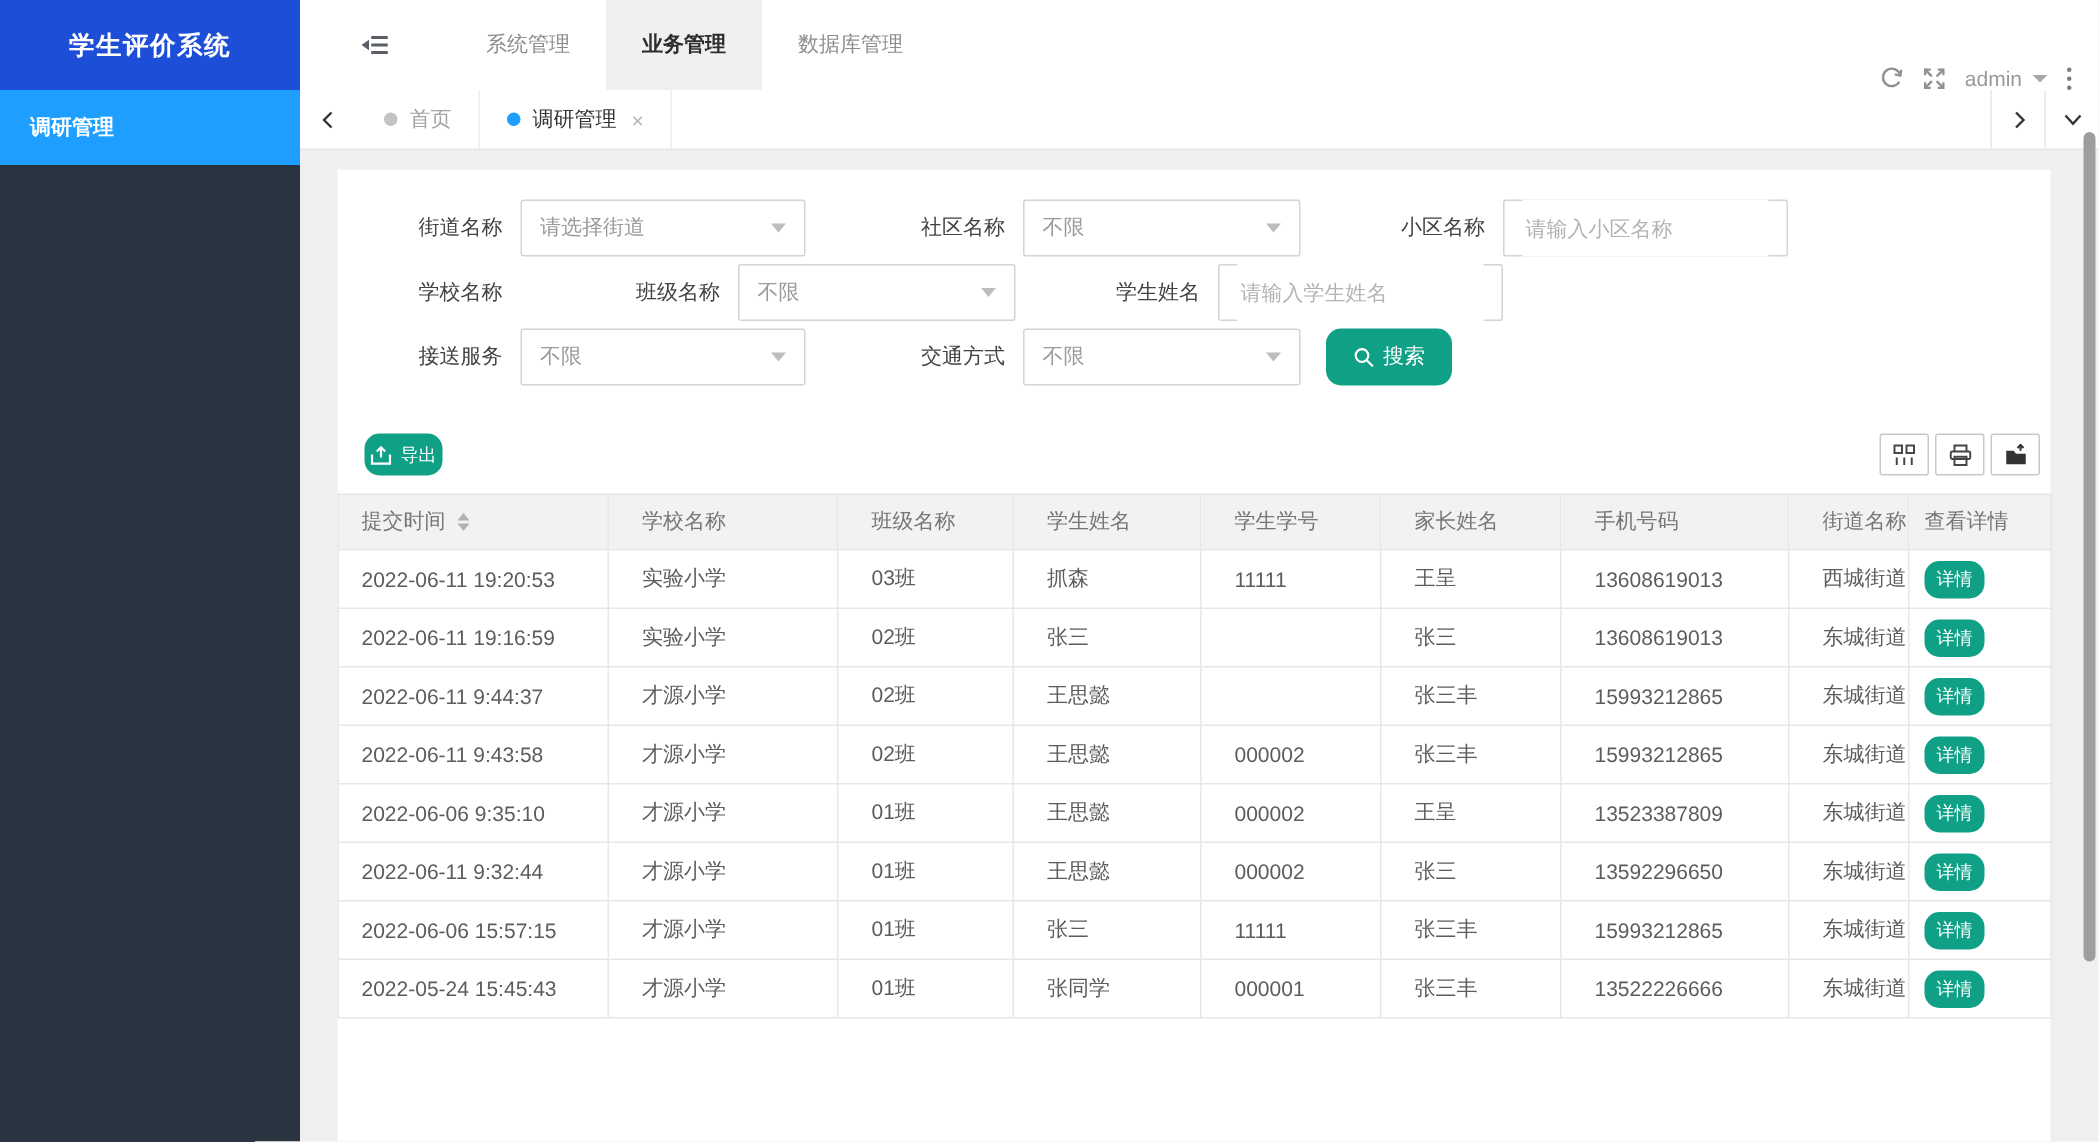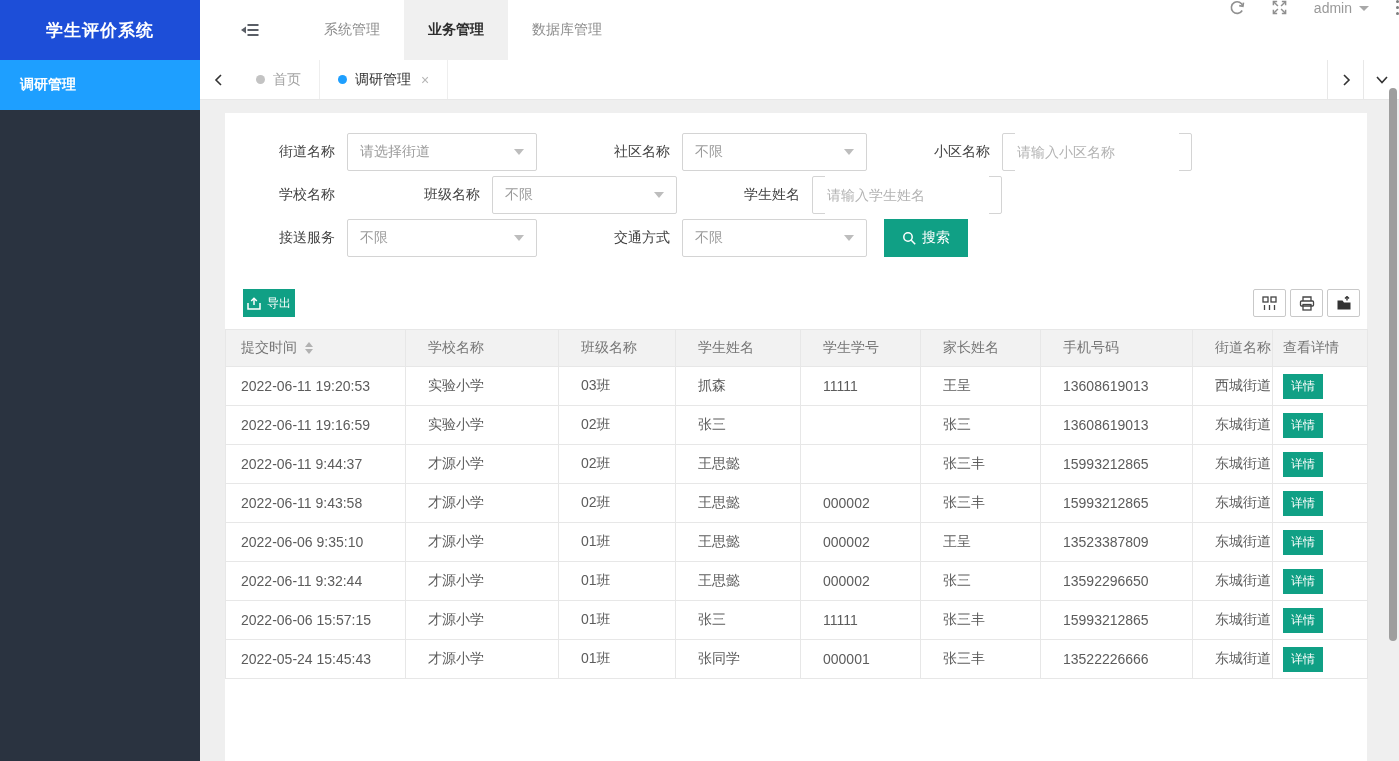--- a/index.html
+++ b/index.html
@@ -14,21 +14,21 @@
   .logo{height:60px;background:#1d4ed8;color:#fff;display:flex;align-items:center;justify-content:center;
         font-size:17px;font-weight:bold;letter-spacing:1px}
   .menu-item{height:50px;display:flex;align-items:center;padding-left:20px;font-size:14px;color:#e8e8e8;cursor:pointer}
   .menu-item.active{background:#1e9fff;color:#fff;font-weight:600}
   
   .topbar{position:absolute;left:200px;top:0;width:1199px;height:60px;background:#fff;display:flex;align-items:stretch;z-index:4}
   .fold{width:20px;margin-left:40px;display:flex;align-items:center;justify-content:center;cursor:pointer}
   .topnav{display:flex;margin-left:40px}
   .nav-item{display:flex;align-items:center;padding:0 24px;font-size:14px;color:#8d8d8d;cursor:pointer}
   .nav-item.active{background:#f0f0f0;color:#2d2d2d;font-weight:bold}
-  .topbar-right{margin-left:auto;display:flex;align-items:flex-start;gap:27px;}
+  .topbar-right{margin-left:auto;display:flex;align-items:flex-end;gap:13px;padding-right:18px}
   .tb-icon{display:flex;align-items:center;justify-content:center;cursor:pointer}
   .admin{display:flex;align-items:center;gap:7px;color:#999;font-size:14px;cursor:pointer}
   .caret-down{width:0;height:0;border-left:5px solid transparent;border-right:5px solid transparent;border-top:5px solid #a8a8a8}
   .dots{display:flex;flex-direction:column;gap:3px;cursor:pointer}
   .dots i{width:3px;height:3px;border-radius:50%;background:#7c7c7c}
   
   .tabbar{position:absolute;left:200px;top:60px;width:1199px;height:40px;background:#fff;border-bottom:1px solid #e8e8e8;
           box-sizing:border-box;display:flex;align-items:stretch;z-index:4}
   .tab-arrow{width:38px;display:flex;align-items:center;justify-content:center;cursor:pointer}
   .tab-arrow.bordered{border-left:1px solid #e8e8e8;width:35px}
@@ -50,21 +50,21 @@
   .grp.g3{margin-left:53px}
   .f-label{width:70px;min-width:70px;text-align:right;margin-right:12px;font-size:14px;color:#424242}
   .control{width:190px;height:38px;box-sizing:border-box;border:1px solid #d4d4d4;border-radius:2px;background:#fff;
            display:flex;align-items:center;padding:0 12px;position:relative}
   .grp.g2 .control{width:185px}
   .select{cursor:pointer}
   .select .val{color:#9a9a9a;font-size:14px}
   .sel-caret{position:absolute;right:12px;width:0;height:0;border-left:5px solid transparent;border-right:5px solid transparent;border-top:6px solid #bdbdbd}
   input.txt{outline:none;font-size:14px;color:#333;border:none;width:100%;height:100%;font-family:inherit}
   input.txt::placeholder{color:#b3b3b3}
-  .btn{border:none;cursor:pointer;color:#fff;border-radius:0;display:inline-flex;align-items:center;justify-content:center;font-family:Liberation Sans, sans-serif}
+  .btn{border:none;cursor:pointer;color:#fff;border-radius:10px;display:inline-flex;align-items:center;justify-content:center;font-family:Liberation Sans, sans-serif}
   .btn-search{height:38px;width:84px;margin-left:17px;font-size:14px;gap:5px}
   
   .table-toolbar{margin-top:20px;height:52px;display:flex;align-items:center;padding:0 7px 0 18px;box-sizing:border-box}
   .btn-export{height:28px;padding:0 4px;font-size:12px;gap:6px}
   .tool-icons{margin-left:auto;display:flex;gap:4px}
   .icon-btn{width:33px;height:28px;box-sizing:border-box;border:1px solid #c9c9c9;border-radius:2px;background:#fff;
             display:flex;align-items:center;justify-content:center;cursor:pointer}
   
   table.grid{width:1142px;border-collapse:collapse;table-layout:fixed}
   .grid th{height:37px;background:#f2f2f2;color:#767676;font-weight:normal;font-size:14px;text-align:left;

